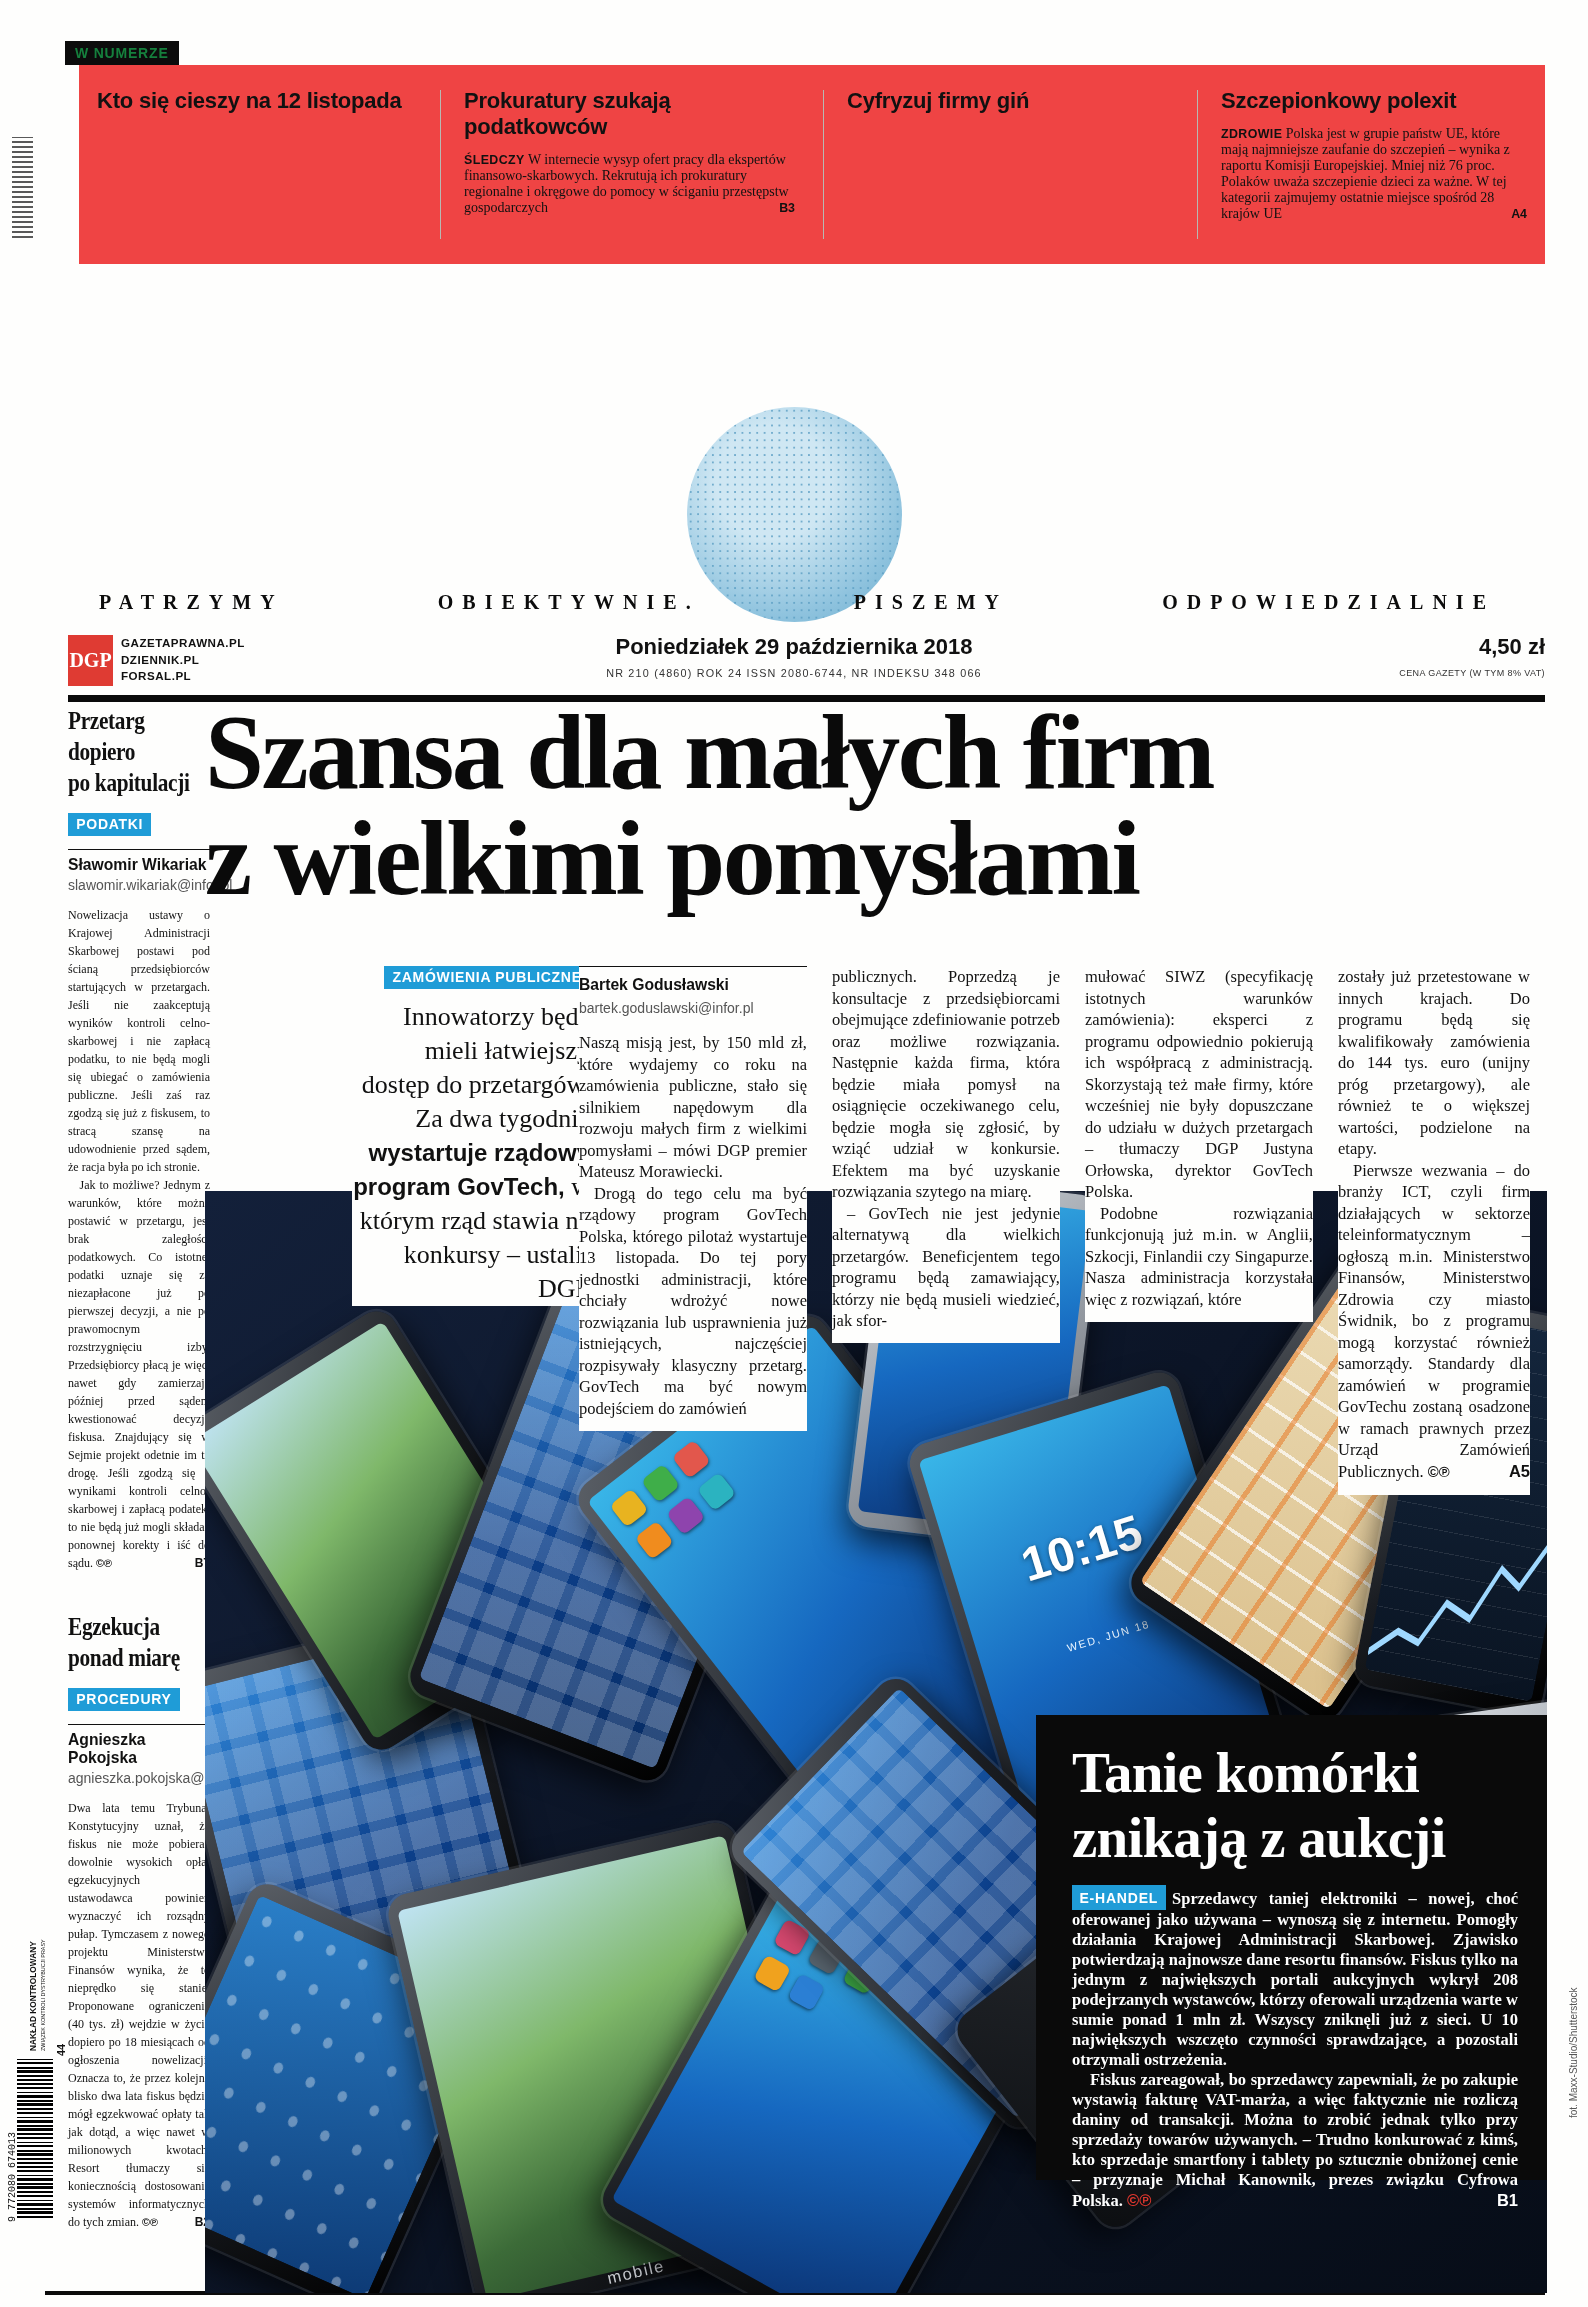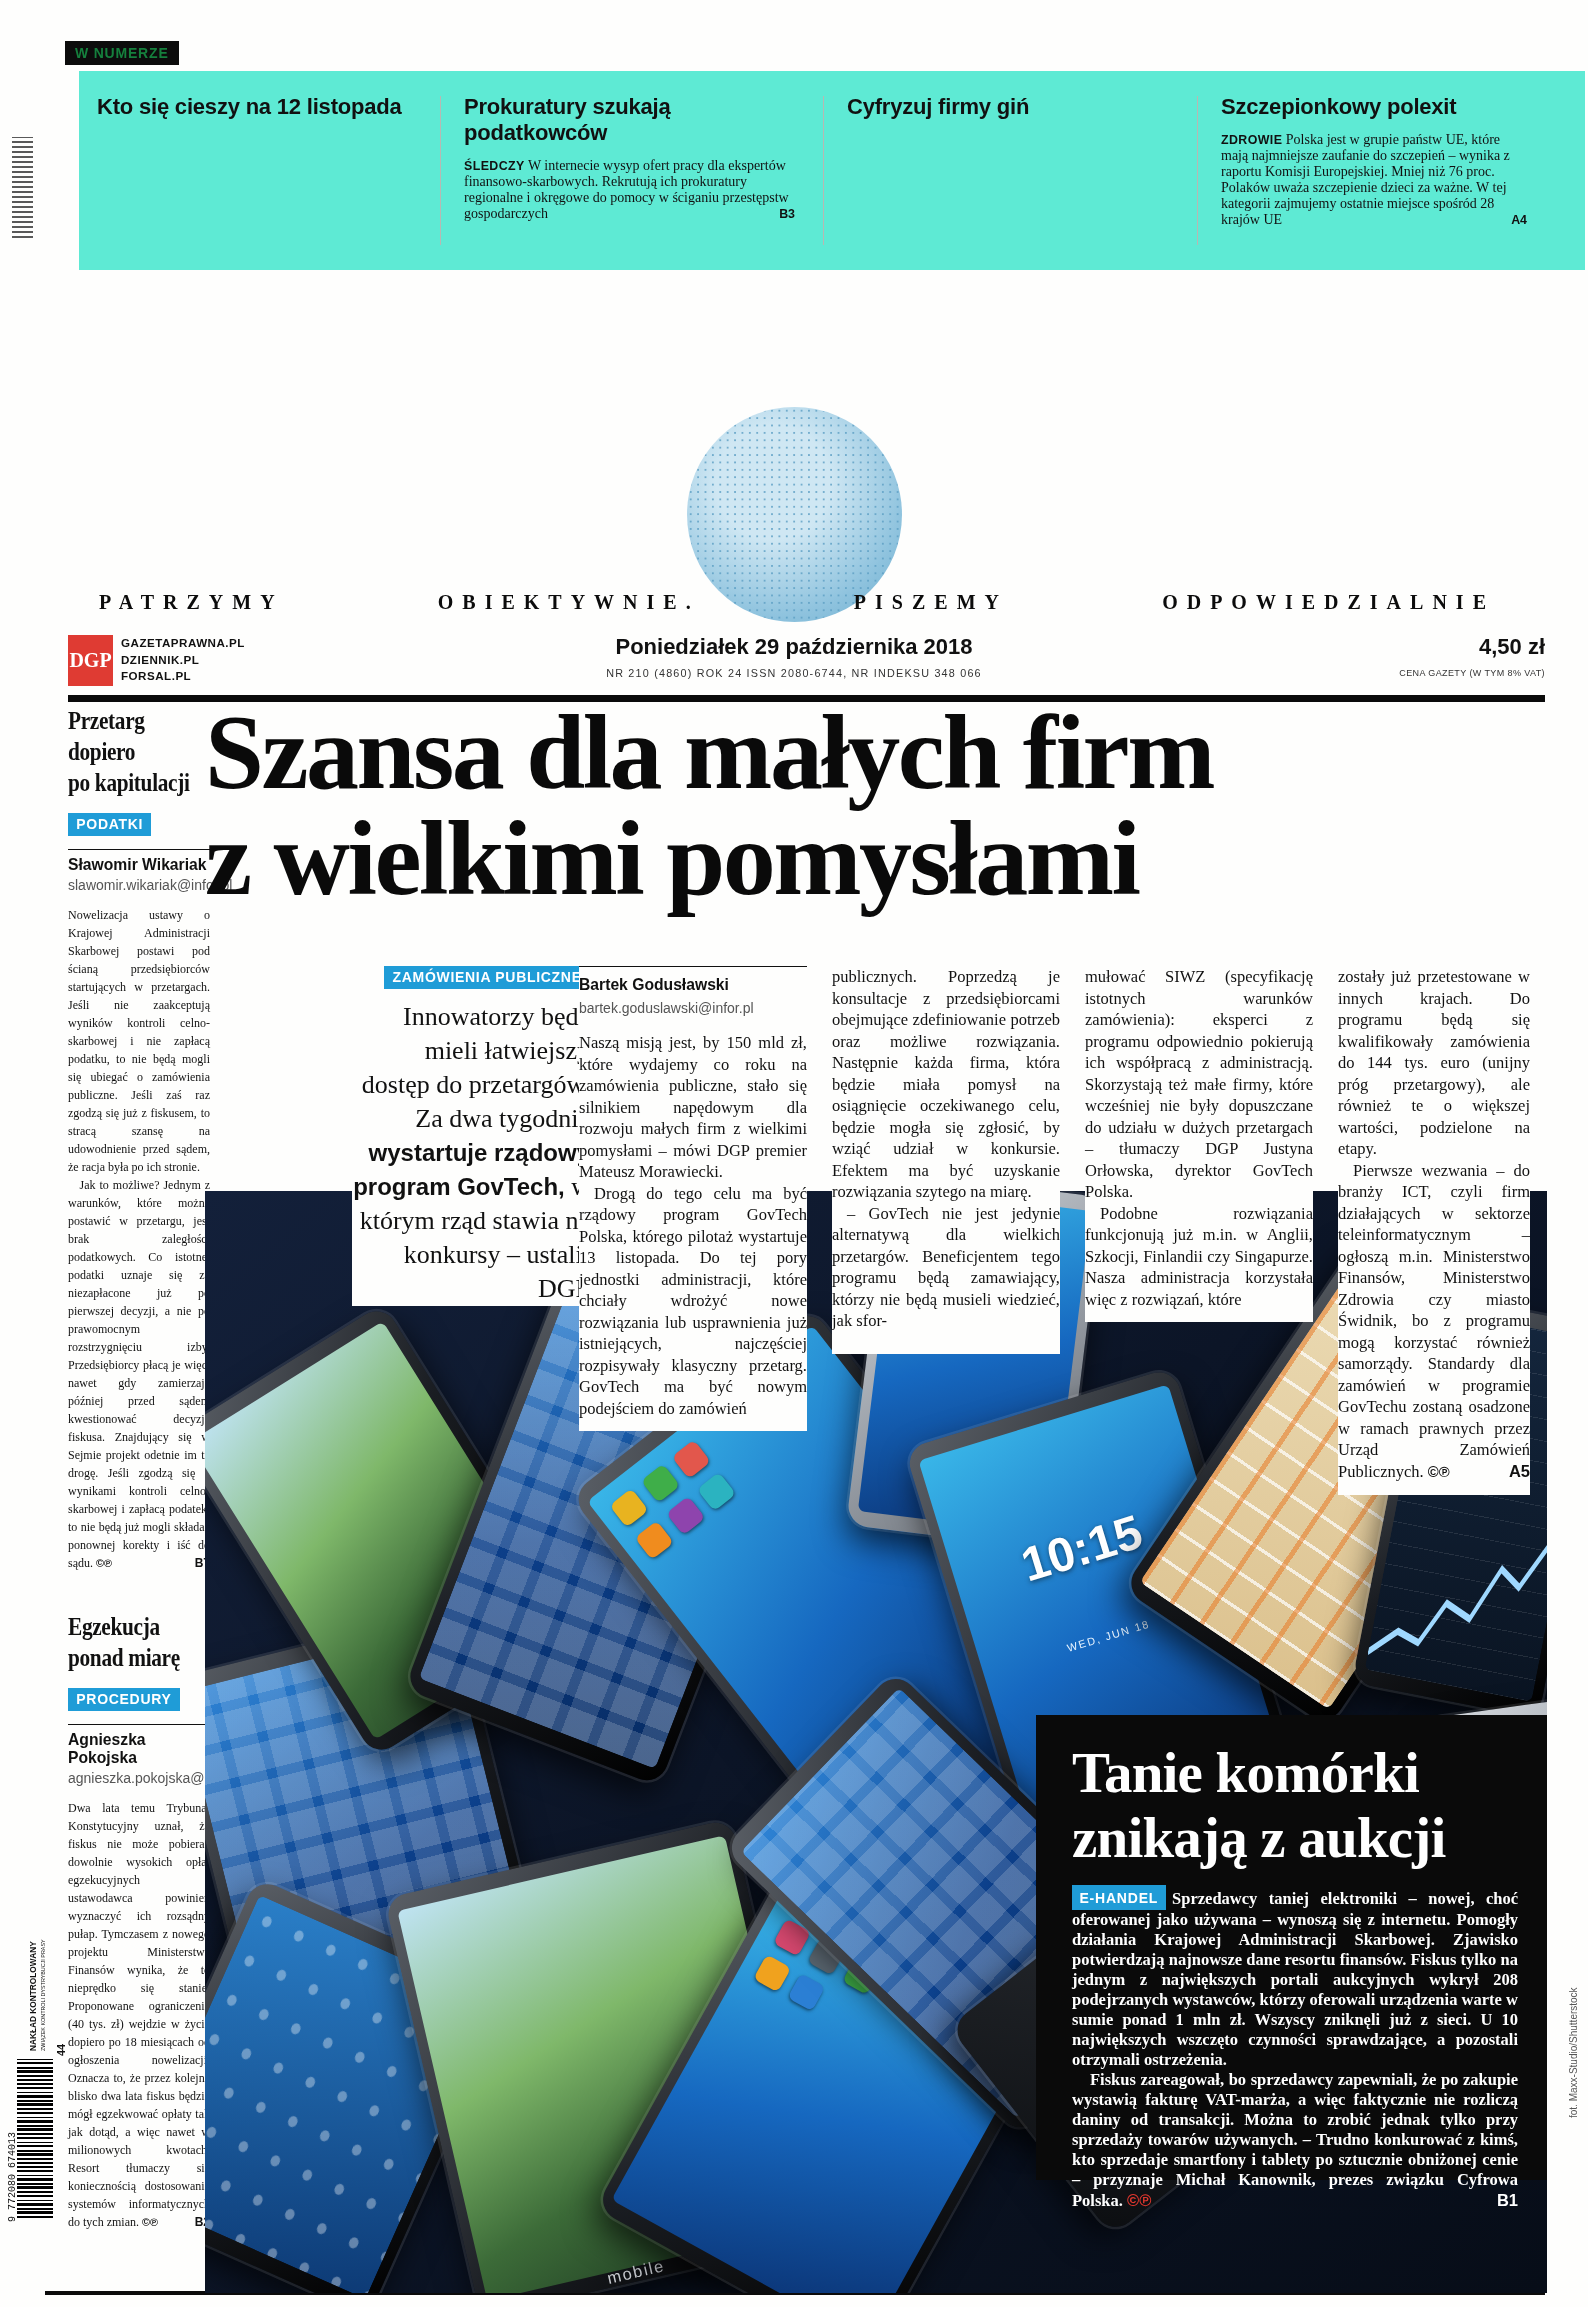--- a/index.html
+++ b/index.html
@@ -1,20 +1,20 @@
 <!DOCTYPE html>
 <html lang="pl" style="font-size:13.2px"><head>
 <meta charset="utf-8">
 <style>
   html,body{margin:0;padding:0;background:#888;}
   .page{position:relative;width:1588px;height:2307px;background:#fefefd;overflow:hidden;
         font-family:"Liberation Serif",serif;color:#111;}
   .abs{position:absolute;}
   
-  .teaser-bar{left:79px;top:71px;width:1466px;height:199px;background:#5eead4;padding-left:40px;}
+  .teaser-bar{left:79px;top:65px;width:1466px;height:199px;background:#ef4444;}
   .wnum-chip{left:65px;top:41px;background:#0c0c0c;color:#15803d;font-family:"Liberation Sans",sans-serif;
              font-weight:bold;font-size:14px;letter-spacing:0.8px;padding:4.1px 10px;}
   .teaser-col{position:absolute;top:23px;}
   .teaser-col h2{margin:0 0 11.6px 0;font-family:"Liberation Sans",sans-serif;font-weight:bold;
                  font-size:22px;line-height:26px;letter-spacing:-0.2px;}
   .teaser-col p{margin:0;font-size:14px;line-height:16px;text-align:left;}
   .kicker{font-family:"Liberation Sans",sans-serif;font-weight:bold;font-size:12.4px;letter-spacing:0.4px;}
   .pgref-t{font-family:"Liberation Sans",sans-serif;font-weight:bold;font-size:12.4px;float:right;}
   .tdivider{position:absolute;top:25px;width:0.8px;height:149px;background:#b8b8b2;}
   
@@ -288,21 +288,21 @@
 
   <div class="abs mcol" style="left:579px;width:228px;padding-bottom:11.6px;">
     <div class="byrule"></div>
     <div class="author">Bartek Godusławski</div>
     <div class="email">bartek.goduslawski@infor.pl</div>
     <div style="margin-top:13.2px;">
       <p>Naszą misją jest, by 150 mld zł, które wydajemy co roku na zamówienia publiczne, stało się silnikiem napędowym dla rozwoju małych firm z wielkimi pomysłami – mówi DGP premier Mateusz Morawiecki.</p>
       <p>Drogą do tego celu ma być rządowy program GovTech Polska, którego pilotaż wystartuje 13 listopada. Do tej pory jednostki administracji, które chciały wdrożyć nowe rozwiązania lub usprawnienia już istniejących, najczęściej rozpisywały klasyczny przetarg. GovTech ma być nowym podejściem do zamówień</p>
     </div>
   </div>
-  <div class="abs mcol" style="left:832px;width:228px;padding-bottom:22px;">
+  <div class="abs mcol" style="left:832px;width:228px;padding-bottom:11px;">
     <p>publicznych. Poprzedzą je konsultacje z przedsiębiorcami obejmujące zdefiniowanie potrzeb oraz możliwe rozwiązania. Następnie każda firma, która będzie miała pomysł na osiągnięcie oczekiwanego celu, będzie mogła się zgłosić, by wziąć udział w konkursie. Efektem ma być uzyskanie rozwiązania szytego na miarę.</p>
     <p>– GovTech nie jest jedynie alternatywą dla wielkich przetargów. Beneficjentem tego programu będą zamawiający, którzy nie będą musieli wiedzieć, jak sfor-</p>
   </div>
   <div class="abs mcol" style="left:1085px;width:228px;padding-bottom:11.6px;">
     <p>mułować SIWZ (specyfikację istotnych warunków zamówienia): eksperci z programu odpowiednio pokierują ich współpracą z administracją. Skorzystają też małe firmy, które wcześniej nie były dopuszczane do udziału w dużych przetargach – tłumaczy DGP Justyna Orłowska, dyrektor GovTech Polska.</p>
     <p>Podobne rozwiązania funkcjonują już m.in. w Anglii, Szkocji, Finlandii czy Singapurze. Nasza administracja korzystała więc z rozwiązań, które</p>
   </div>
   <div class="abs mcol" style="left:1338px;width:192px;padding-bottom:11.6px;">
     <p>zostały już przetestowane w innych krajach. Do programu będą się kwalifikowały zamówienia do 144 tys. euro (unijny próg przetargowy), ale również te o większej wartości, podzielone na etapy.</p>
     <p><span>Pierwsze wezwania – do branży ICT, czyli firm działających w sektorze teleinformatycznym – ogłoszą m.in. Ministerstwo Finansów, Ministerstwo Zdrowia czy miasto Świdnik, bo z programu mogą korzystać również samorządy. Standardy dla zamówień w programie GovTechu zostaną osadzone w ramach prawnych przez Urząd Zamówień Publicznych.</span> <span class="endmark">©℗</span><span class="pgref">A5</span></p>

